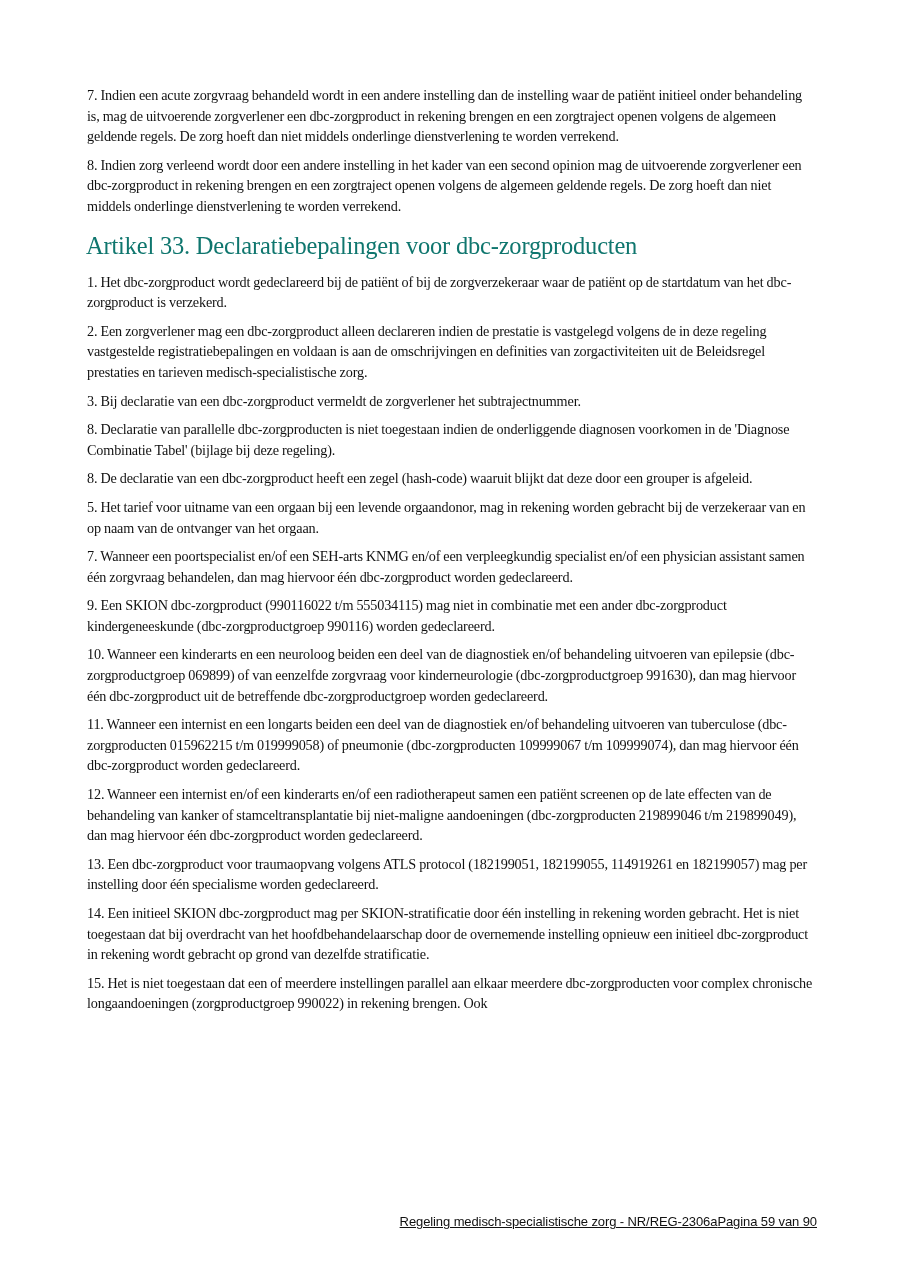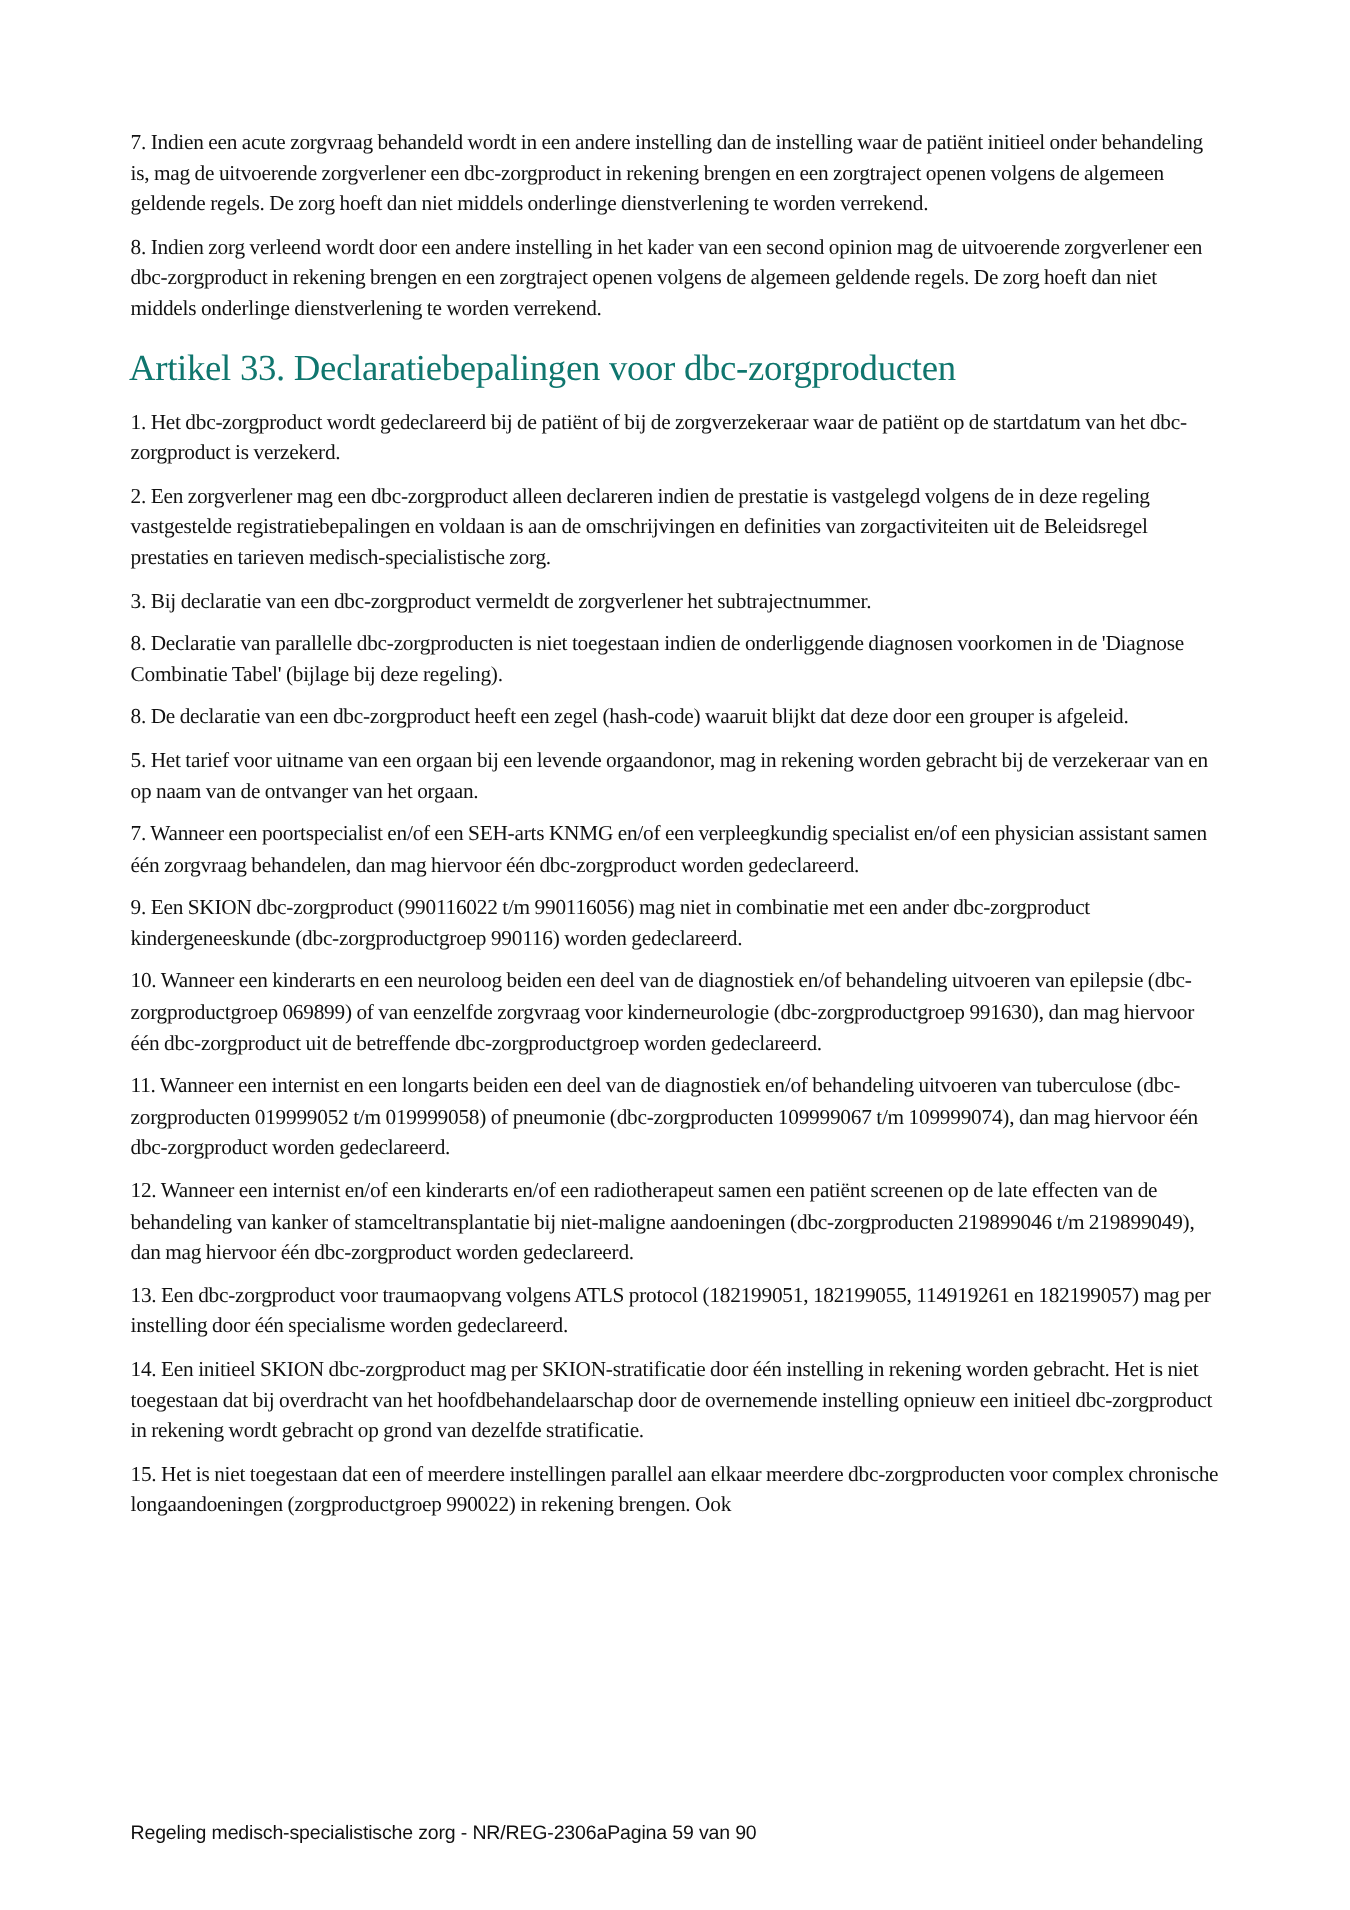--- a/index.html
+++ b/index.html
@@ -38,45 +38,46 @@
       color: #0f766e;
     }
     .footer {
       position: absolute;
       top: 1213px;
       left: 87px;
       width: 730px;
       font-size: 13px;
       line-height: 18px;
       display: flex;
-      justify-content: flex-start;
+      justify-content: flex-end;
       color: #111111;
       letter-spacing: -0.1px;
+      text-decoration: underline;
     }
   </style>
 </head>
 <body>
 
 <div class="page">
   <p class="para">7. Indien een acute zorgvraag behandeld wordt in een andere instelling dan de instelling waar de patiënt initieel onder behandeling is, mag de uitvoerende zorgverlener een dbc-zorgproduct in rekening brengen en een zorgtraject openen volgens de algemeen geldende regels. De zorg hoeft dan niet middels onderlinge dienstverlening te worden verrekend.</p>
   <p class="para">8. Indien zorg verleend wordt door een andere instelling in het kader van een second opinion mag de uitvoerende zorgverlener een dbc-zorgproduct in rekening brengen en een zorgtraject openen volgens de algemeen geldende regels. De zorg hoeft dan niet middels onderlinge dienstverlening te worden verrekend.</p>
 
   <h2 class="heading">Artikel 33. Declaratiebepalingen voor dbc-zorgproducten</h2>
 
   <div>
     <p class="para">1. Het dbc-zorgproduct wordt gedeclareerd bij de patiënt of bij de zorgverzekeraar waar de patiënt op de startdatum van het dbc-zorgproduct is verzekerd.</p>
     <p class="para">2. Een zorgverlener mag een dbc-zorgproduct alleen declareren indien de prestatie is vastgelegd volgens de in deze regeling vastgestelde registratiebepalingen en voldaan is aan de omschrijvingen en definities van zorgactiviteiten uit de Beleidsregel prestaties en tarieven medisch-specialistische zorg.</p>
     <p class="para">3. Bij declaratie van een dbc-zorgproduct vermeldt de zorgverlener het subtrajectnummer.</p>
     <p class="para">8. Declaratie van parallelle dbc-zorgproducten is niet toegestaan indien de onderliggende diagnosen voorkomen in de 'Diagnose Combinatie Tabel' (bijlage bij deze regeling).</p>
     <p class="para">8. De declaratie van een dbc-zorgproduct heeft een zegel (hash-code) waaruit blijkt dat deze door een grouper is afgeleid.</p>
     <p class="para">5. Het tarief voor uitname van een orgaan bij een levende orgaandonor, mag in rekening worden gebracht bij de verzekeraar van en op naam van de ontvanger van het orgaan.</p>
     <p class="para">7. Wanneer een poortspecialist en/of een SEH-arts KNMG en/of een verpleegkundig specialist en/of een physician assistant samen één zorgvraag behandelen, dan mag hiervoor één dbc-zorgproduct worden gedeclareerd.</p>
-    <p class="para">9. Een SKION dbc-zorgproduct (990116022 t/m 990116056) mag niet in combinatie met een ander dbc-zorgproduct kindergeneeskunde (dbc-zorgproductgroep 990116) worden gedeclareerd.</p>
+    <p class="para">9. Een SKION dbc-zorgproduct (990116022 t/m 555034115) mag niet in combinatie met een ander dbc-zorgproduct kindergeneeskunde (dbc-zorgproductgroep 990116) worden gedeclareerd.</p>
     <p class="para">10. Wanneer een kinderarts en een neuroloog beiden een deel van de diagnostiek en/of behandeling uitvoeren van epilepsie (dbc-zorgproductgroep 069899) of van eenzelfde zorgvraag voor kinderneurologie (dbc-zorgproductgroep 991630), dan mag hiervoor één dbc-zorgproduct uit de betreffende dbc-zorgproductgroep worden gedeclareerd.</p>
-    <p class="para">11. Wanneer een internist en een longarts beiden een deel van de diagnostiek en/of behandeling uitvoeren van tuberculose (dbc-zorgproducten 019999052 t/m 019999058) of pneumonie (dbc-zorgproducten 109999067 t/m 109999074), dan mag hiervoor één dbc-zorgproduct worden gedeclareerd.</p>
+    <p class="para">11. Wanneer een internist en een longarts beiden een deel van de diagnostiek en/of behandeling uitvoeren van tuberculose (dbc-zorgproducten 015962215 t/m 019999058) of pneumonie (dbc-zorgproducten 109999067 t/m 109999074), dan mag hiervoor één dbc-zorgproduct worden gedeclareerd.</p>
     <p class="para">12. Wanneer een internist en/of een kinderarts en/of een radiotherapeut samen een patiënt screenen op de late effecten van de behandeling van kanker of stamceltransplantatie bij niet-maligne aandoeningen (dbc-zorgproducten 219899046 t/m 219899049), dan mag hiervoor één dbc-zorgproduct worden gedeclareerd.</p>
     <p class="para">13. Een dbc-zorgproduct voor traumaopvang volgens ATLS protocol (182199051, 182199055, 114919261 en 182199057) mag per instelling door één specialisme worden gedeclareerd.</p>
     <p class="para">14. Een initieel SKION dbc-zorgproduct mag per SKION-stratificatie door één instelling in rekening worden gebracht. Het is niet toegestaan dat bij overdracht van het hoofdbehandelaarschap door de overnemende instelling opnieuw een initieel dbc-zorgproduct in rekening wordt gebracht op grond van dezelfde stratificatie.</p>
     <p class="para">15. Het is niet toegestaan dat een of meerdere instellingen parallel aan elkaar meerdere dbc-zorgproducten voor complex chronische longaandoeningen (zorgproductgroep 990022) in rekening brengen. Ook</p>
   </div>
 </div>
 
 <div class="footer">
   <span>Regeling medisch-specialistische zorg - NR/REG-2306a</span>
   <span>Pagina 59 van 90</span>

